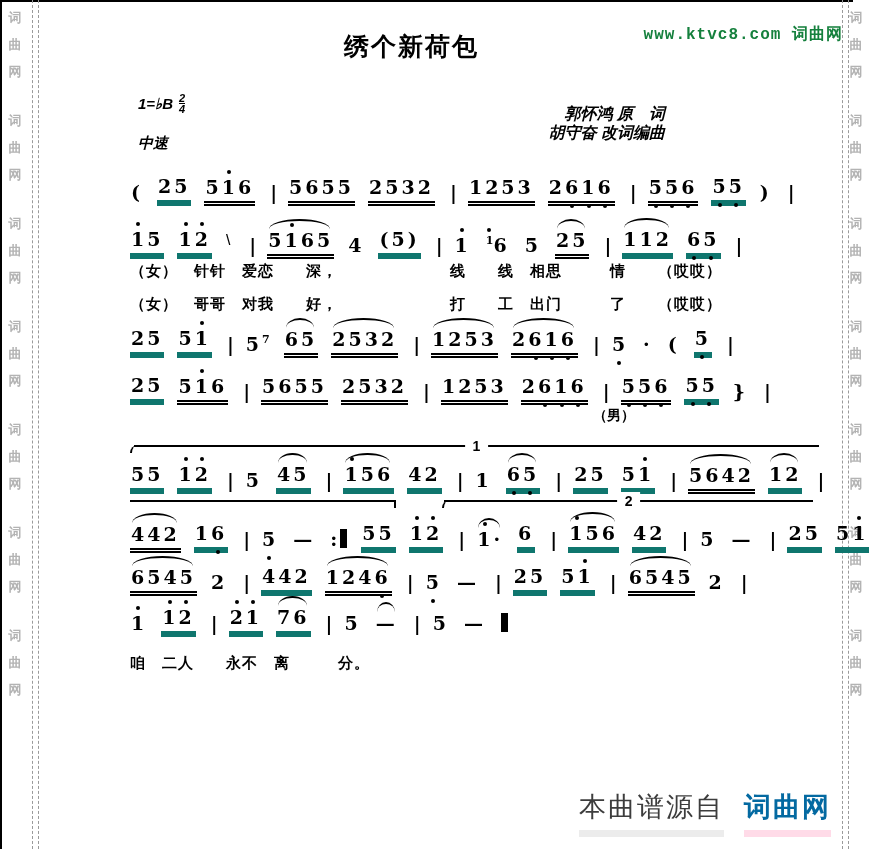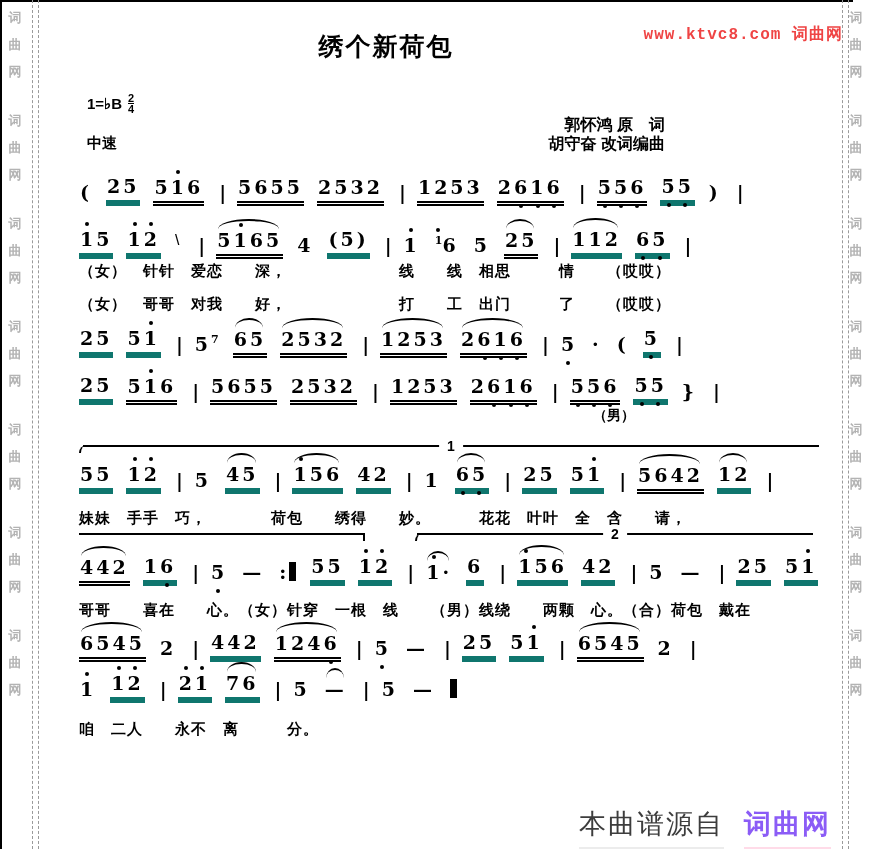--- a/index.html
+++ b/index.html
@@ -13,25 +13,25 @@
   
   .wm{position:absolute;top:4px;bottom:0;width:22px;display:flex;flex-direction:column;align-items:center;overflow:hidden;}
   .wm.left{left:4px;}
   .wm.right{right:2px;}
   .wm span{font-size:13px;color:#b3b3b3;line-height:15px;margin:6px 0;font-weight:bold;}
   .wm span.gap{height:22px;margin:0;}
   .divider{position:absolute;top:0;bottom:0;width:5px;border-left:1px dashed #9a9a9a;border-right:1px dashed #9a9a9a;}
   .divider.left{left:32px;}
   .divider.right{right:20px;}
   
-  .site-url{position:absolute;top:24px;right:26px;font-size:16px;color:#ef4444;letter-spacing:1px;font-weight:bold;font-family:"Liberation Mono",monospace;}
-  
-  .content{position:absolute;left:40px;right:28px;top:2px;bottom:0;padding-left:39px;padding-right:28px;}
+  .site-url{position:absolute;top:24px;right:26px;font-size:16px;color:#15803d;letter-spacing:1px;font-weight:bold;font-family:"Liberation Mono",monospace;}
+  
+  .content{position:absolute;left:40px;right:28px;top:2px;bottom:0;padding-left:90px;padding-right:28px;}
   .title{margin-top:28px;text-align:center;padding-right:120px;font-size:25px;font-weight:bold;letter-spacing:2px;}
-  .head-row{display:flex;justify-content:space-between;margin-top:30px;align-items:flex-end;}
+  .head-row{display:flex;justify-content:space-between;margin-top:30px;align-items:center;font-style:italic;}
   .keyblock{margin-left:8px;font-weight:bold;font-size:15px;}
   .key-line{display:flex;align-items:center;gap:6px;}
   .meter{display:inline-flex;flex-direction:column;font-size:11px;line-height:10px;font-weight:bold;text-align:center;}
   .meter b:first-child{border-bottom:1px solid #000;}
   .tempo{margin-top:20px;}
   .credits{text-align:right;margin-right:148px;font-weight:bold;font-size:16px;line-height:19px;}
   
   .mline{margin-top:22px;white-space:nowrap;font-family:"DejaVu Serif",serif;font-weight:bold;font-size:19px;}
   .tok{display:inline-block;position:relative;padding:0 1px 3px 1px;margin-right:13px;letter-spacing:3px;vertical-align:bottom;}
   .tok.u1{border-bottom:6px solid #0f766e;}
@@ -54,21 +54,21 @@
   
   .volta1{position:relative;margin-top:20px;margin-left:4px;margin-right:-6px;border-top:2px solid #000;height:10px;}
   .volta1::before{content:"";position:absolute;left:-4px;top:-2px;width:10px;height:8px;border-left:2px solid #000;border-top-left-radius:8px;}
   .volta-num{position:absolute;top:-10px;left:50%;transform:translateX(-50%);background:#fff;padding:0 8px;font-weight:bold;font-size:14px;line-height:18px;}
   .bracket-row{display:flex;margin-top:6px;height:12px;}
   .b1{position:relative;flex:0 0 39%;border-top:2px solid #000;}
   .b1::after{content:"";position:absolute;right:0;top:-2px;width:2px;height:8px;background:#000;}
   .bgap{flex:0 0 7%;}
   .b2{position:relative;flex:1;border-top:2px solid #000;}
   .b2::before{content:"";position:absolute;left:-2px;top:-2px;width:10px;height:8px;border-left:2px solid #000;border-top-left-radius:8px;}
-  .bottom-credit{position:absolute;right:38px;bottom:7px;font-size:27px;letter-spacing:2px;display:flex;align-items:baseline;gap:20px;margin-left:48px;}
+  .bottom-credit{position:absolute;right:38px;bottom:24px;font-size:27px;letter-spacing:2px;display:flex;align-items:baseline;gap:20px;margin-left:48px;}
   .bc-prefix{position:relative;color:#3d3d3d;}
   .bc-prefix::after{content:"";position:absolute;left:0;right:0;bottom:-12px;height:7px;background:#ececec;}
   .bc-brand{position:relative;font-weight:bold;}
   .bc-brand::after{content:"";position:absolute;left:0;right:0;bottom:-12px;height:7px;background:#ffdbe8;}
 </style>
 </head>
 <body>
 
 <div class="border-left"></div>
 <div class="border-top"></div>
@@ -170,39 +170,37 @@
 
   <div class="mline" style="margin-top:16px;"><span class="tok u1"><span class="n">2</span><span class="n">5</span></span><span class="tok u2"><span class="n">5</span><span class="n hi">1</span><span class="n">6</span></span><span class="tok bar"><span class="n">|</span></span><span class="tok u2"><span class="n">5</span><span class="n">6</span><span class="n">5</span><span class="n">5</span></span><span class="tok u2"><span class="n">2</span><span class="n">5</span><span class="n">3</span><span class="n">2</span></span><span class="tok bar"><span class="n">|</span></span><span class="tok u2"><span class="n">1</span><span class="n">2</span><span class="n">5</span><span class="n">3</span></span><span class="tok u2"><span class="n">2</span><span class="n lo">6</span><span class="n lo">1</span><span class="n lo">6</span></span><span class="tok bar"><span class="n">|</span></span><span class="tok u2"><span class="n lo">5</span><span class="n lo">5</span><span class="n lo">6</span></span><span class="tok u1"><span class="n lo">5</span><span class="n lo">5</span></span><span class="tok"><span class="n">}</span></span><span class="tok bar"><span class="n">|</span></span></div>
   <div class="male-label">（男）</div>
 
   <div class="volta1">
     <span class="volta-num">1</span>
   </div>
 
   <div class="mline" style="margin-top:6px;"><span class="tok u1"><span class="n">5</span><span class="n">5</span></span><span class="tok u1"><span class="n hi">1</span><span class="n hi">2</span></span><span class="tok bar"><span class="n">|</span></span><span class="tok"><span class="n">5</span></span><span class="tok u1 arc"><span class="n">4</span><span class="n">5</span></span><span class="tok bar"><span class="n">|</span></span><span class="tok u1 arc"><span class="n hi">1</span><span class="n">5</span><span class="n">6</span></span><span class="tok u1"><span class="n">4</span><span class="n">2</span></span><span class="tok bar"><span class="n">|</span></span><span class="tok"><span class="n">1</span></span><span class="tok u1 arc"><span class="n lo">6</span><span class="n lo">5</span></span><span class="tok bar"><span class="n">|</span></span><span class="tok u1"><span class="n">2</span><span class="n">5</span></span><span class="tok u1"><span class="n">5</span><span class="n hi">1</span></span><span class="tok bar"><span class="n">|</span></span><span class="tok u2 arc"><span class="n">5</span><span class="n">6</span><span class="n">4</span><span class="n">2</span></span><span class="tok u1 arc"><span class="n">1</span><span class="n">2</span></span><span class="tok bar"><span class="n">|</span></span></div>
 
-  <div class="lyric">妹妹　手手　巧，　　　　荷包　　绣得　　妙。　　　花花　叶叶　全　含　　请，</div>
 
   <div class="bracket-row">
     <div class="b1"></div>
     <div class="bgap"></div>
     <div class="b2">
       <span class="volta-num">2</span>
     </div>
   </div>
 
   <div class="mline" style="margin-top:10px;"><span class="tok u2 arc"><span class="n">4</span><span class="n">4</span><span class="n">2</span></span><span class="tok u1"><span class="n">1</span><span class="n lo">6</span></span><span class="tok bar"><span class="n">|</span></span><span class="tok"><span class="n lo">5</span></span><span class="tok"><span class="n">—</span></span><span class="tok"><span class="n">:</span><span class="n blk"></span></span><span class="tok u1"><span class="n">5</span><span class="n">5</span></span><span class="tok u1"><span class="n hi">1</span><span class="n hi">2</span></span><span class="tok bar"><span class="n">|</span></span><span class="tok arc"><span class="n hi">1</span><span class="n">·</span></span><span class="tok u1"><span class="n">6</span></span><span class="tok bar"><span class="n">|</span></span><span class="tok u1 arc"><span class="n hi">1</span><span class="n">5</span><span class="n">6</span></span><span class="tok u1"><span class="n">4</span><span class="n">2</span></span><span class="tok bar"><span class="n">|</span></span><span class="tok"><span class="n">5</span></span><span class="tok"><span class="n">—</span></span><span class="tok bar"><span class="n">|</span></span><span class="tok u1"><span class="n">2</span><span class="n">5</span></span><span class="tok u1"><span class="n">5</span><span class="n hi">1</span></span></div>
 
-  <div class="lyric">哥哥　　喜在　　心。（女）针穿　一根　线　　（男）线绕　　两颗　心。（合）荷包　戴在</div>
 
   <div class="mline" style="margin-top:12px;"><span class="tok u2 arc"><span class="n">6</span><span class="n">5</span><span class="n">4</span><span class="n">5</span></span><span class="tok"><span class="n">2</span></span><span class="tok bar"><span class="n">|</span></span><span class="tok u1"><span class="n">4</span><span class="n">4</span><span class="n">2</span></span><span class="tok u2 arc"><span class="n">1</span><span class="n">2</span><span class="n">4</span><span class="n lo">6</span></span><span class="tok bar"><span class="n">|</span></span><span class="tok"><span class="n lo">5</span></span><span class="tok"><span class="n">—</span></span><span class="tok bar"><span class="n">|</span></span><span class="tok u1"><span class="n">2</span><span class="n">5</span></span><span class="tok u1"><span class="n">5</span><span class="n hi">1</span></span><span class="tok bar"><span class="n">|</span></span><span class="tok u2 arc"><span class="n">6</span><span class="n">5</span><span class="n">4</span><span class="n">5</span></span><span class="tok"><span class="n">2</span></span><span class="tok bar"><span class="n">|</span></span></div>
 
 
   <div class="mline" style="margin-top:10px;"><span class="tok"><span class="n hi">1</span></span><span class="tok u1"><span class="n hi">1</span><span class="n hi">2</span></span><span class="tok bar"><span class="n">|</span></span><span class="tok u1"><span class="n hi">2</span><span class="n hi">1</span></span><span class="tok u1 arc"><span class="n">7</span><span class="n">6</span></span><span class="tok bar"><span class="n">|</span></span><span class="tok"><span class="n">5</span></span><span class="tok arc"><span class="n">—</span></span><span class="tok bar"><span class="n">|</span></span><span class="tok"><span class="n">5</span></span><span class="tok"><span class="n">—</span></span><span class="tok"><span class="n blk"></span></span></div>
 
   <div class="lyric" style="margin-top:16px;">咱　二人　　永不　离　　　分。</div>
 
 </div>
 
 <div class="bottom-credit">
   <span class="bc-prefix">本曲谱源自</span>
-  <span class="bc-brand" style="color: #8b5cf6;">词曲网</span>
+  <span class="bc-brand" style="color: #0369a1;">词曲网</span>
 </div>
 
 </body></html>

